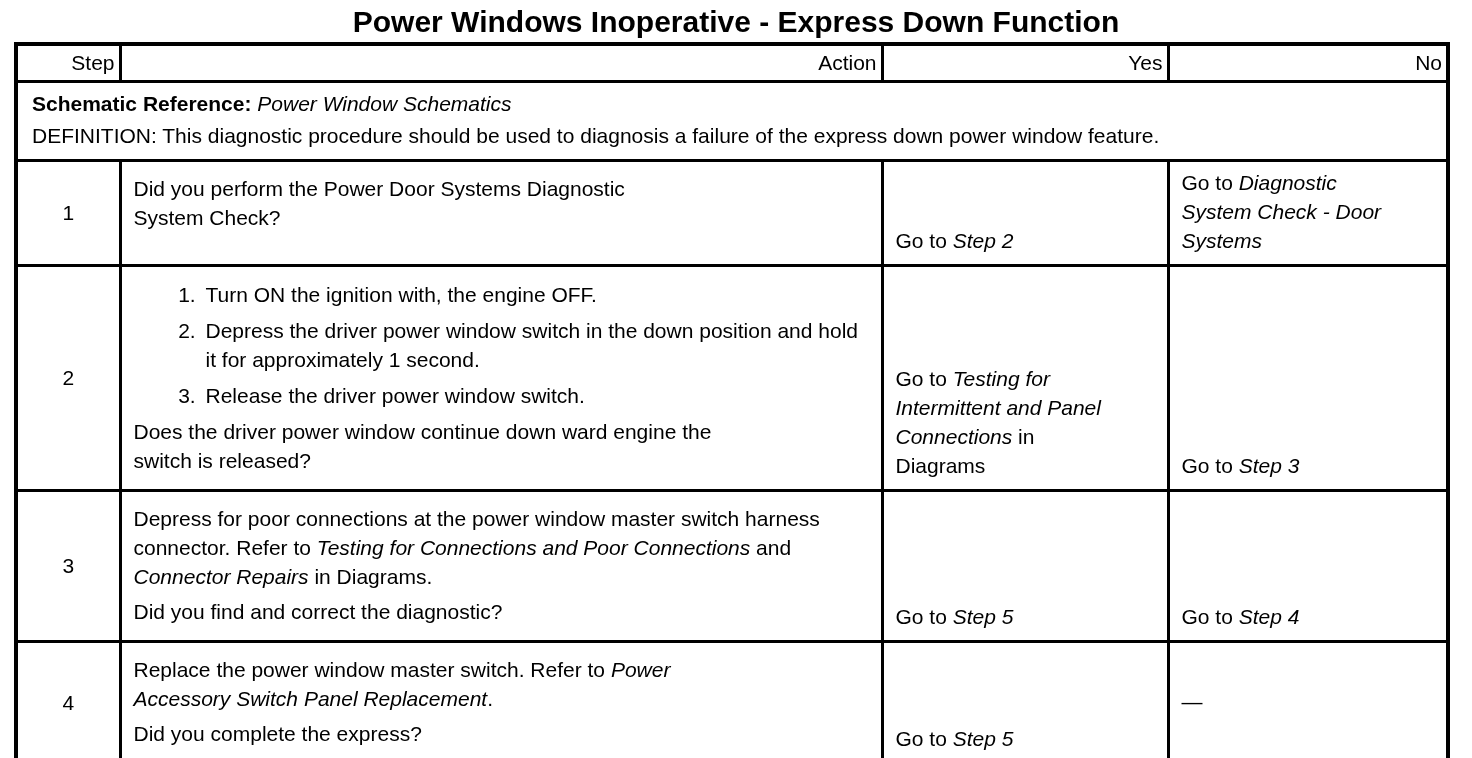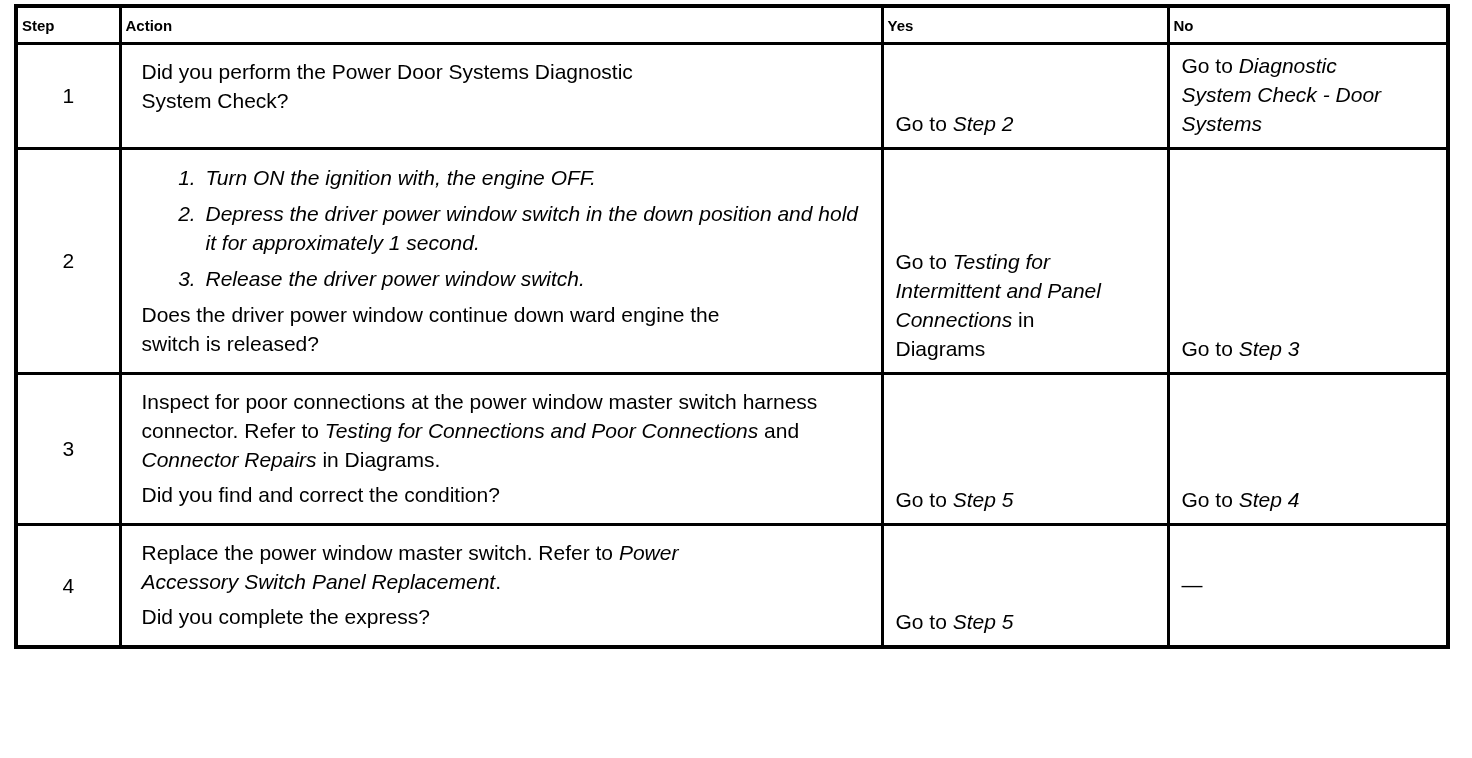--- a/index.html
+++ b/index.html
@@ -26,23 +26,23 @@
     margin-left: 14px;
     width: 1432px;
     border: 4px solid #000;
   }
   table.diag th,
   table.diag td {
     border: 3px solid #000;
     overflow: hidden;
   }
   th.col-head {
-    font-size: 15px;
-    font-weight: bold;
-    text-align: left;
+    font-size: 21px;
+    font-weight: normal;
+    text-align: right;
     vertical-align: middle;
     height: 30px;
     padding: 2px 4px;
   }
   tr.info-row td {
     padding: 4px 14px 6px 14px;
     font-size: 21px;
     line-height: 30px;
     vertical-align: middle;
   }
@@ -52,22 +52,22 @@
     text-align: center;
     vertical-align: middle;
     font-size: 21px;
   }
   td.action-cell {
     vertical-align: top;
     padding: 6px 12px 8px 12px;
     font-size: 21px;
     line-height: 29px;
   }
-  td.action-cell p { margin: 6px 8px; }
-  td.action-cell ol { margin: 0 0; padding-left: 68px; font-style: italic; }
+  td.action-cell p { margin: 6px 0; }
+  td.action-cell ol { margin: 0 0; padding-left: 68px; }
   td.action-cell li { margin: 7px 0; padding-left: 4px; }
   td.result-cell {
     vertical-align: bottom;
     text-align: left;
     font-size: 21px;
     line-height: 29px;
     padding: 6px 12px 9px 12px;
   }
   td.result-cell.v-middle { vertical-align: middle; }
   
@@ -75,37 +75,44 @@
   tr.row-1 { height: 195px; }
   tr.row-2 { height: 130px; }
   tr.row-3 { height: 101px; }
   tr.header-row { height: 36px; }
   tr.info-row { height: 72px; }
 </style>
 </head>
 <body>
 
 <div class="page">
+  <h1 class="doc-title">Power Windows Inoperative - Express Down Function</h1>
 
   <table class="diag">
     <colgroup>
       <col style="width:104px">
       <col style="width:762px">
       <col style="width:286px">
       <col style="width:280px">
     </colgroup>
     <thead>
       <tr class="header-row">
         <th class="col-head">Step</th>
         <th class="col-head">Action</th>
         <th class="col-head">Yes</th>
         <th class="col-head">No</th>
       </tr>
     </thead>
     <tbody id="table-body">
+      <tr class="info-row">
+        <td colspan="4">
+          <p><span class="bold-label">Schematic Reference:</span> <i>Power Window Schematics</i></p>
+          <p>DEFINITION: This diagnostic procedure should be used to diagnosis a failure of the express down power window feature.</p>
+        </td>
+      </tr>
     <tr class="step-row row-0">
           <td class="step-cell">1</td>
           <td class="action-cell">
             <p><span>Did you perform the Power Door Systems Diagnostic</span><br><span>System Check?</span></p>
           </td>
           <td class="result-cell"><span>Go to </span><i>Step 2</i></td>
           <td class="result-cell"><span>Go to </span><i>Diagnostic</i><br><i>System Check - Door</i><br><i>Systems</i></td>
         </tr>
         <tr class="step-row row-1">
           <td class="step-cell">2</td>
@@ -116,22 +123,22 @@
               <li><span>Release the driver power window switch.</span></li>
             </ol>
             <p><span>Does the driver power window continue down ward engine the</span><br><span>switch is released?</span></p>
           </td>
           <td class="result-cell"><span>Go to </span><i>Testing for</i><br><i>Intermittent and Panel</i><br><i>Connections</i><span> in</span><br><span>Diagrams</span></td>
           <td class="result-cell"><span>Go to </span><i>Step 3</i></td>
         </tr>
         <tr class="step-row row-2">
           <td class="step-cell">3</td>
           <td class="action-cell">
-            <p><span>Inspect for poor connections at the power window master switch harness connector. Refer to </span><i>Testing for Connections and Poor Connections</i><span> and </span><i>Connector Repairs</i><span> in Diagrams.</span></p>
-            <p><span>Did you find and correct the condition?</span></p>
+            <p><span>Depress for poor connections at the power window master switch harness connector. Refer to </span><i>Testing for Connections and Poor Connections</i><span> and </span><i>Connector Repairs</i><span> in Diagrams.</span></p>
+            <p><span>Did you find and correct the diagnostic?</span></p>
           </td>
           <td class="result-cell"><span>Go to </span><i>Step 5</i></td>
           <td class="result-cell"><span>Go to </span><i>Step 4</i></td>
         </tr>
         <tr class="step-row row-3">
           <td class="step-cell">4</td>
           <td class="action-cell">
             <p><span>Replace the power window master switch. Refer to </span><i>Power</i><br><i>Accessory Switch Panel Replacement</i><span>.</span></p>
             <p><span>Did you complete the express?</span></p>
           </td>

